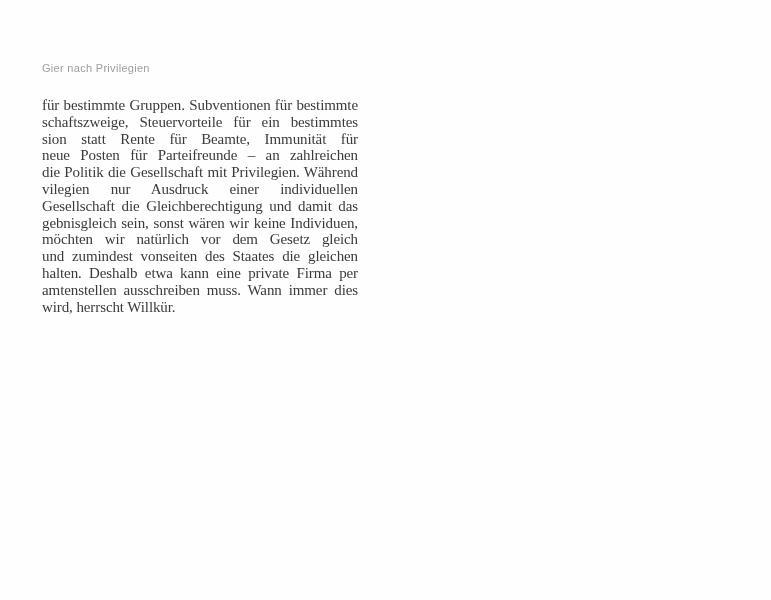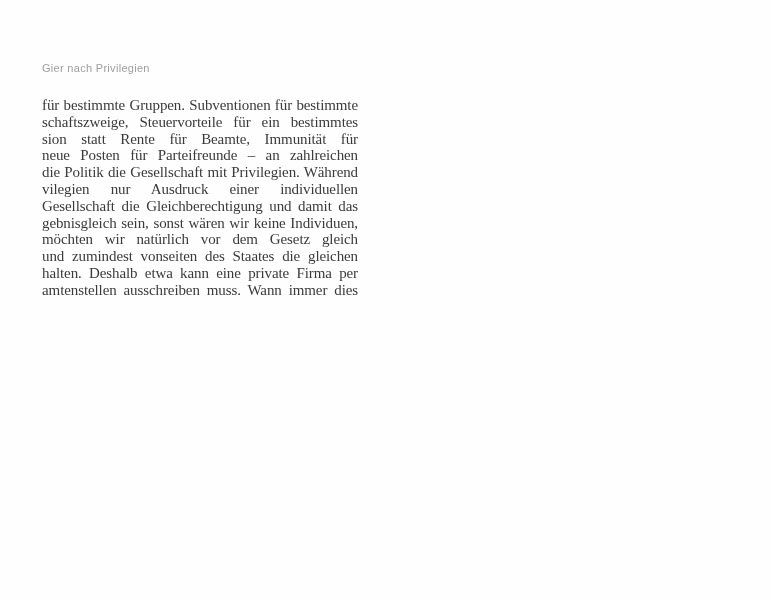--- a/index.html
+++ b/index.html
@@ -74,20 +74,21 @@
       <div class="bl">sion statt Rente für Beamte, Immunität für Diplomaten, lukrative</div>
       <div class="bl">neue Posten für Parteifreunde – an zahlreichen Stellen steuert</div>
       <div class="bl">die Politik die Gesellschaft mit Privilegien. Während private Pri-</div>
       <div class="bl">vilegien nur Ausdruck einer individuellen Verschiedenheit auf-</div>
       <div class="bl">Gesellschaft die Gleichberechtigung und damit das Gerechtig-</div>
       <div class="bl">gebnisgleich sein, sonst wären wir keine Individuen, dennoch</div>
       <div class="bl">möchten wir natürlich vor dem Gesetz gleich behandelt werden</div>
       <div class="bl">und zumindest vonseiten des Staates die gleichen Chancen er-</div>
       <div class="bl">halten. Deshalb etwa kann eine private Firma per Handschlag</div>
       <div class="bl">amtenstellen ausschreiben muss. Wann immer dies missachtet</div>
+      <div class="bl last">wird, herrscht Willkür.</div>
     </div>
 
     <div class="page-number pn-left">16</div>
   </div>
 
   <div class="page page-right">
     
 
     
 

